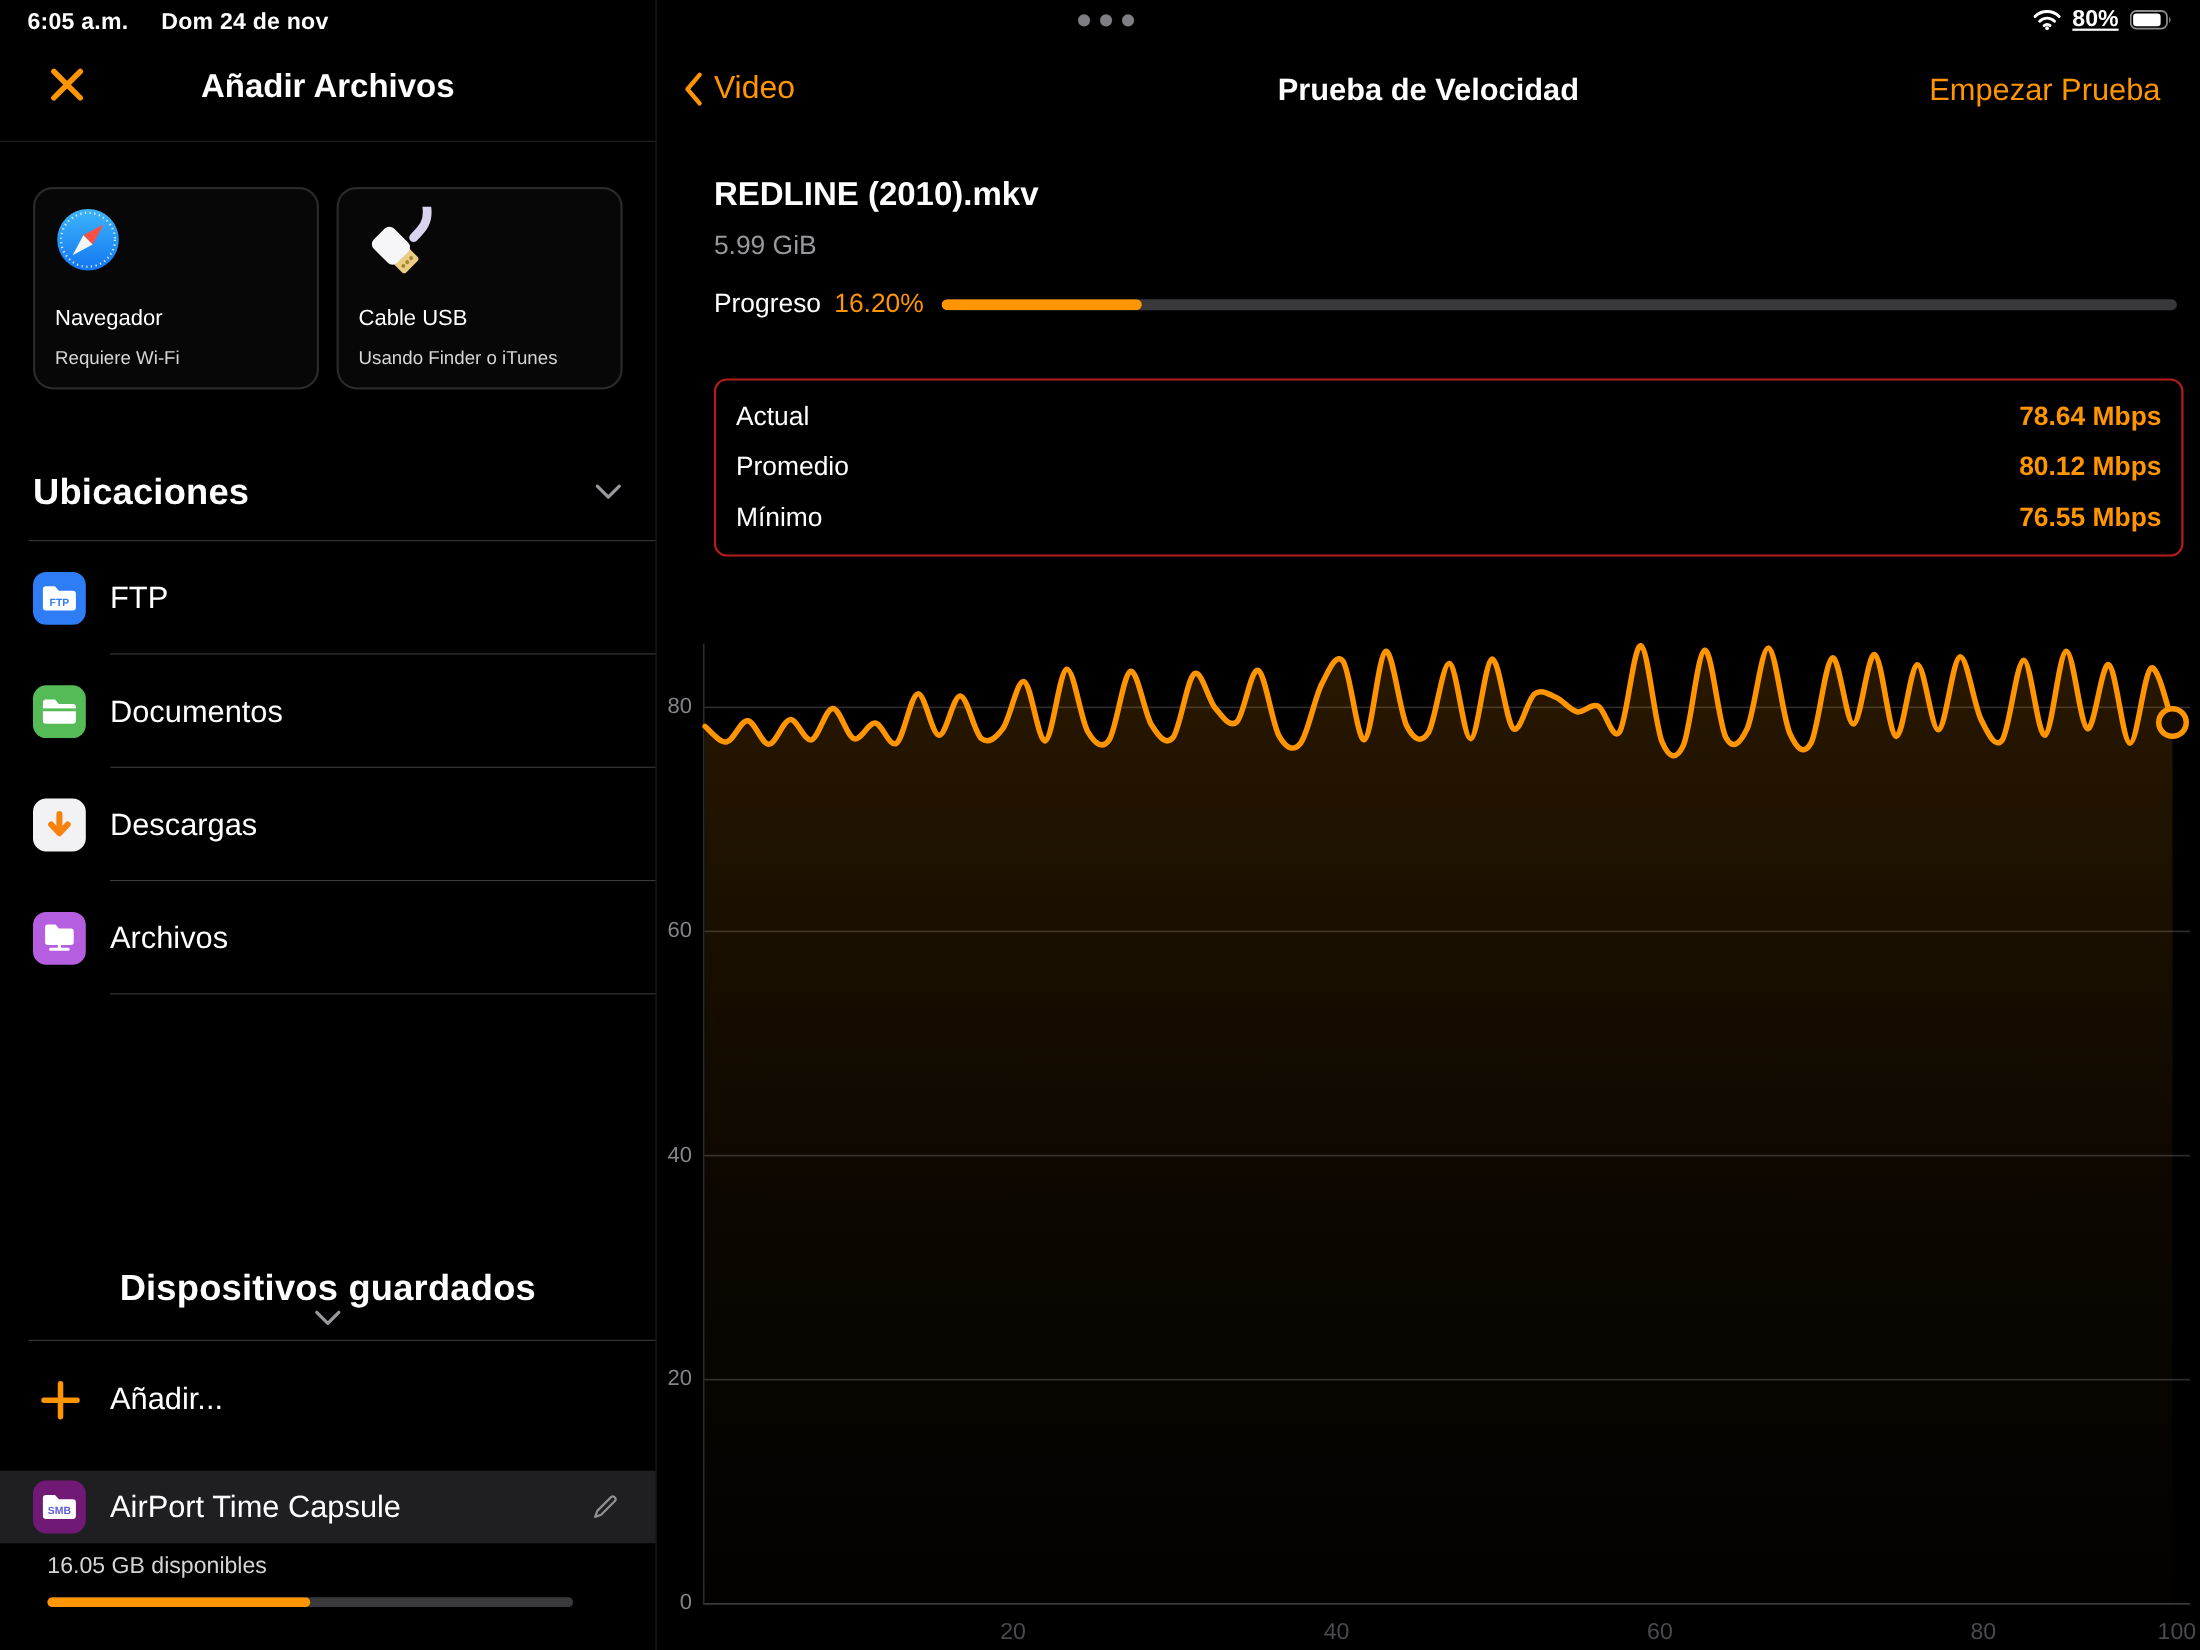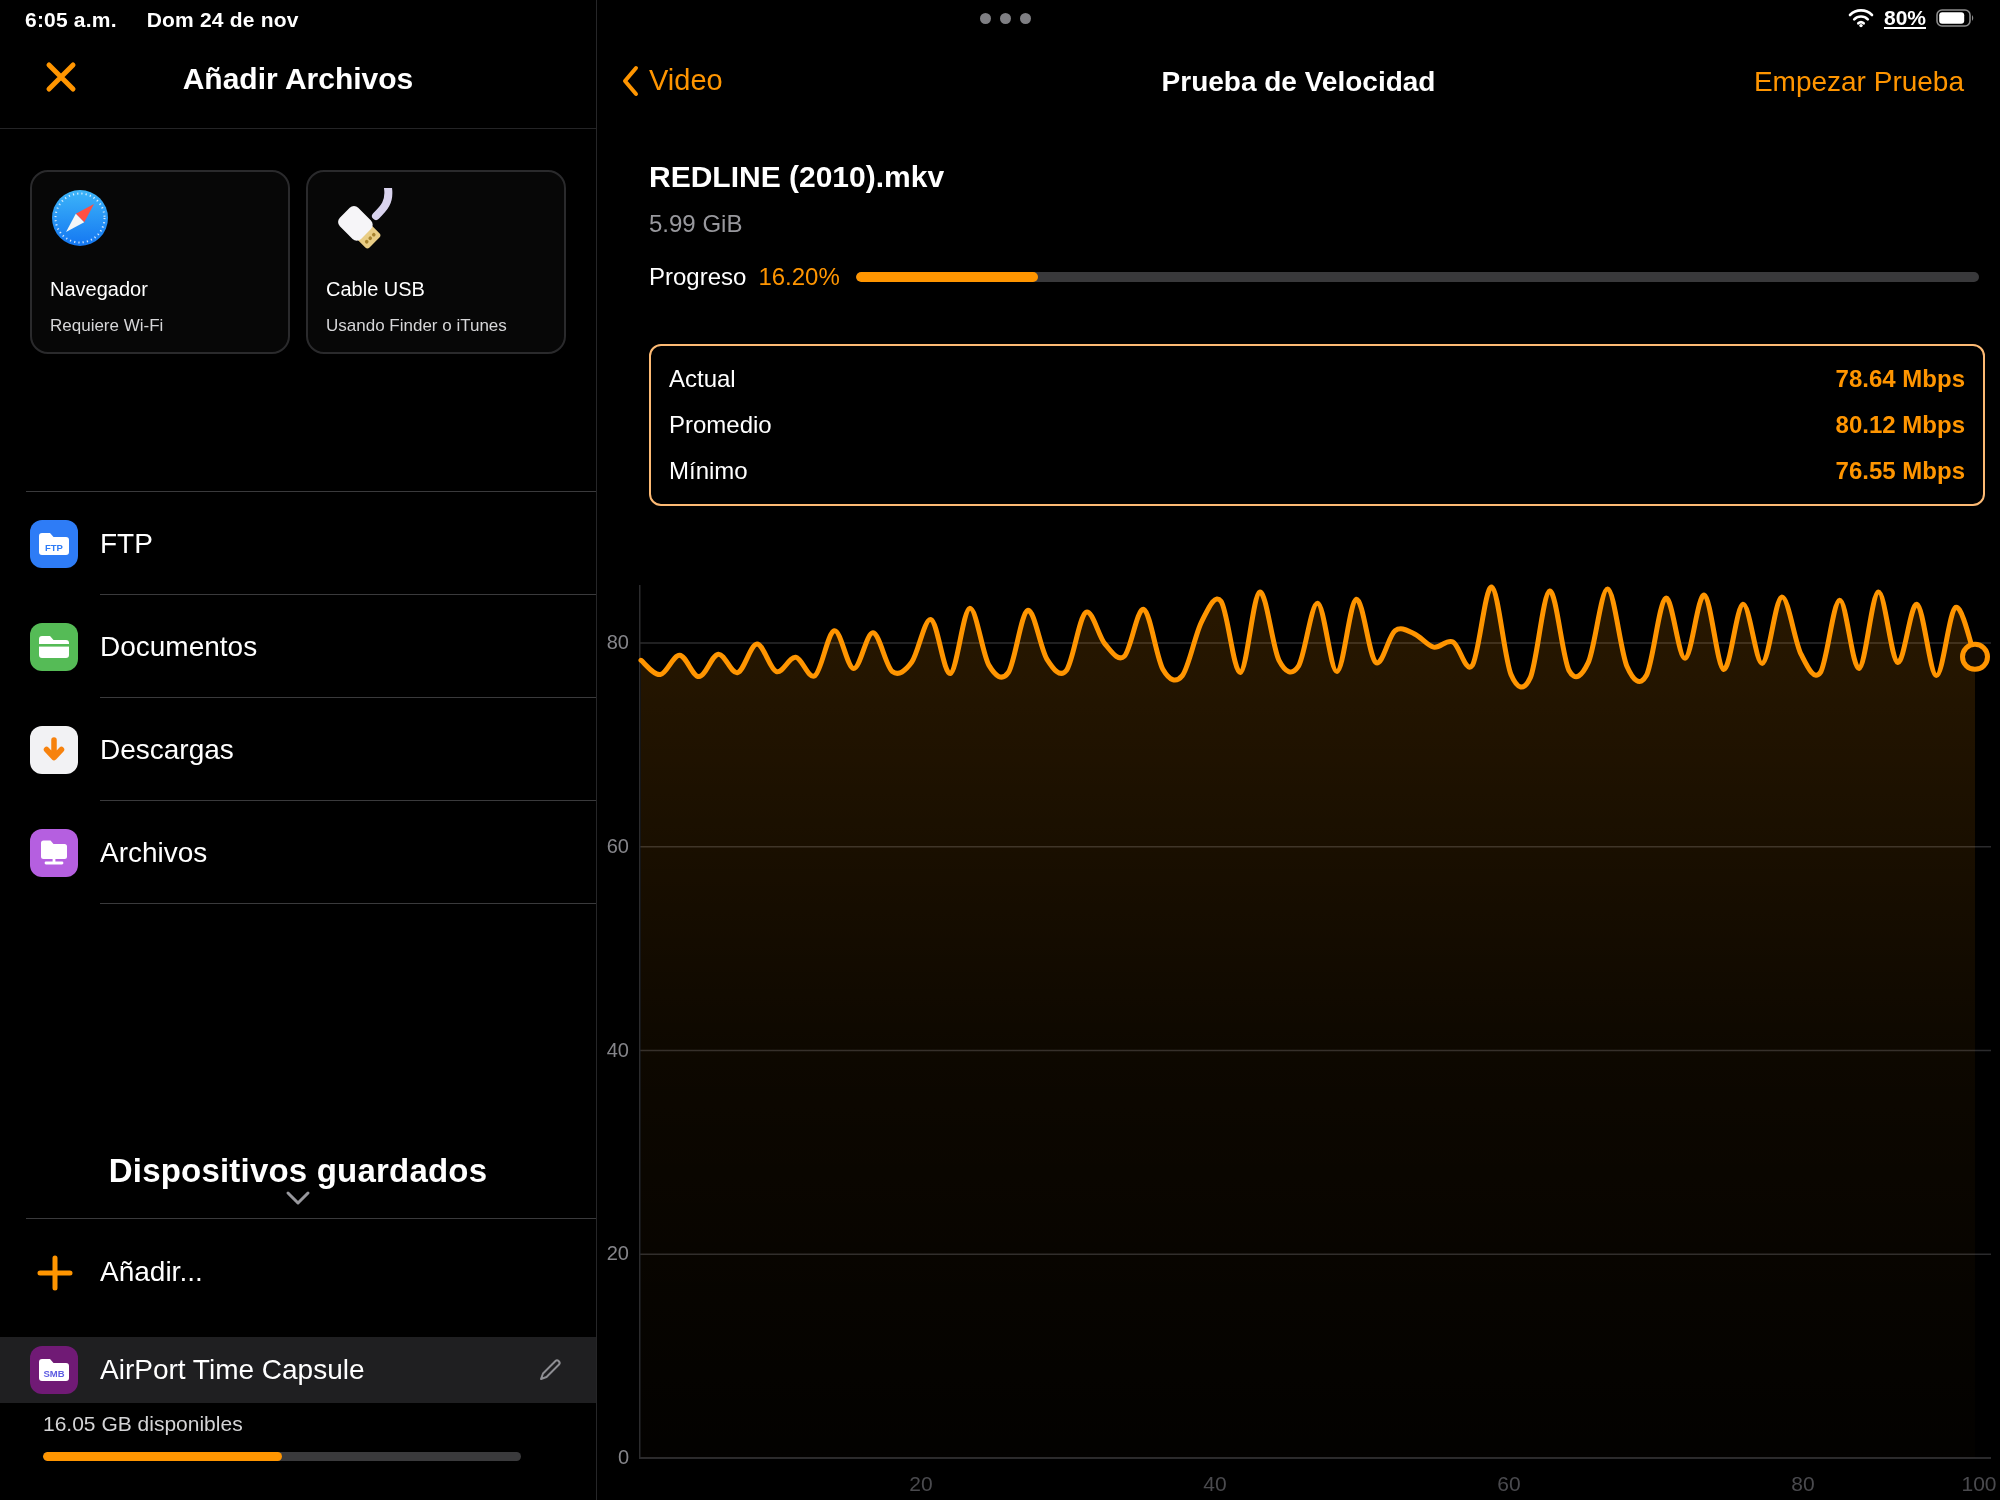--- a/index.html
+++ b/index.html
@@ -64,21 +64,21 @@
 
   #file-name { position:absolute; left:52px; top:160px; font-size:30px; font-weight:700; }
   #file-size { position:absolute; left:52px; top:210px; font-size:24px; color:#98989d; }
 
   #progress-row { position:absolute; left:52px; top:263px; width:1330px; display:flex; align-items:center; }
   #progress-label { font-size:24px; }
   #progress-pct { font-size:24px; color:#ff9500; margin-left:12px; }
   #progress-bar { flex:1; margin-left:16px; height:10px; border-radius:5px; background:#39393b; overflow:hidden; }
   #progress-fill { height:100%; border-radius:5px; background:#ff9500; }
 
-  #stats-card { position:absolute; left:52px; top:344px; width:1336px; border:2px solid #fdba74; border-radius:12px; padding:10px 0; background:#000; }
+  #stats-card { position:absolute; left:52px; top:344px; width:1336px; border:2px solid #b91c1c; border-radius:12px; padding:10px 0; background:#000; }
   .stat-row { display:flex; justify-content:space-between; padding:9px 18px; }
   .stat-label { font-size:24px; color:#fff; }
   .stat-value { font-size:24px; color:#ff9500; font-weight:600; }
 
   
   #chart-wrap { position:absolute; left:42px; top:560px; width:1352px; height:940px; }
   #chart-wrap svg { position:absolute; left:0; top:0; overflow:visible; }
   .ytick { position:absolute; left:-58px; width:48px; text-align:right; font-size:20px; color:#85858a; }
   .xtick { position:absolute; width:60px; text-align:center; font-size:21px; color:#4a4a4e; }
 </style>
@@ -125,20 +125,26 @@
           <circle cx="40" cy="52" r="1.8" fill="#a8842f"></circle>
           <circle cx="45" cy="52" r="1.8" fill="#a8842f"></circle>
           <rect x="27" y="16" width="26" height="30" rx="6" fill="#f6f5f8"></rect>
         </g>
       </svg>
       <div class="card-title">Cable USB</div>
       <div class="card-sub">Usando Finder o iTunes</div>
     </div>
   </div>
 
+  <div class="section-header" id="sec-ubicaciones">
+    <span class="sec-title">Ubicaciones</span>
+    <svg width="26" height="16" viewBox="0 0 26 16">
+      <polyline points="3,3 13,13 23,3" fill="none" stroke="#98989d" stroke-width="3" stroke-linecap="round" stroke-linejoin="round"></polyline>
+    </svg>
+  </div>
   <div class="sec-divider" style="top:491px"></div>
 
   <div class="loc-list">
 
     <div class="loc-row">
       <div class="row-icon" style="background:#2e7cf6">
         <svg width="34" height="30" viewBox="0 0 34 30">
           <path d="M2 7 Q2 4 5 4 L13 4 L16.5 8 L29 8 Q32 8 32 11 L32 23 Q32 26 29 26 L5 26 Q2 26 2 23 Z" fill="#fff"></path>
           <text x="17" y="21.5" font-size="9.5" font-weight="bold" fill="#2e7cf6" text-anchor="middle" font-family="Liberation Sans,DejaVu Sans,sans-serif">FTP</text>
         </svg>

